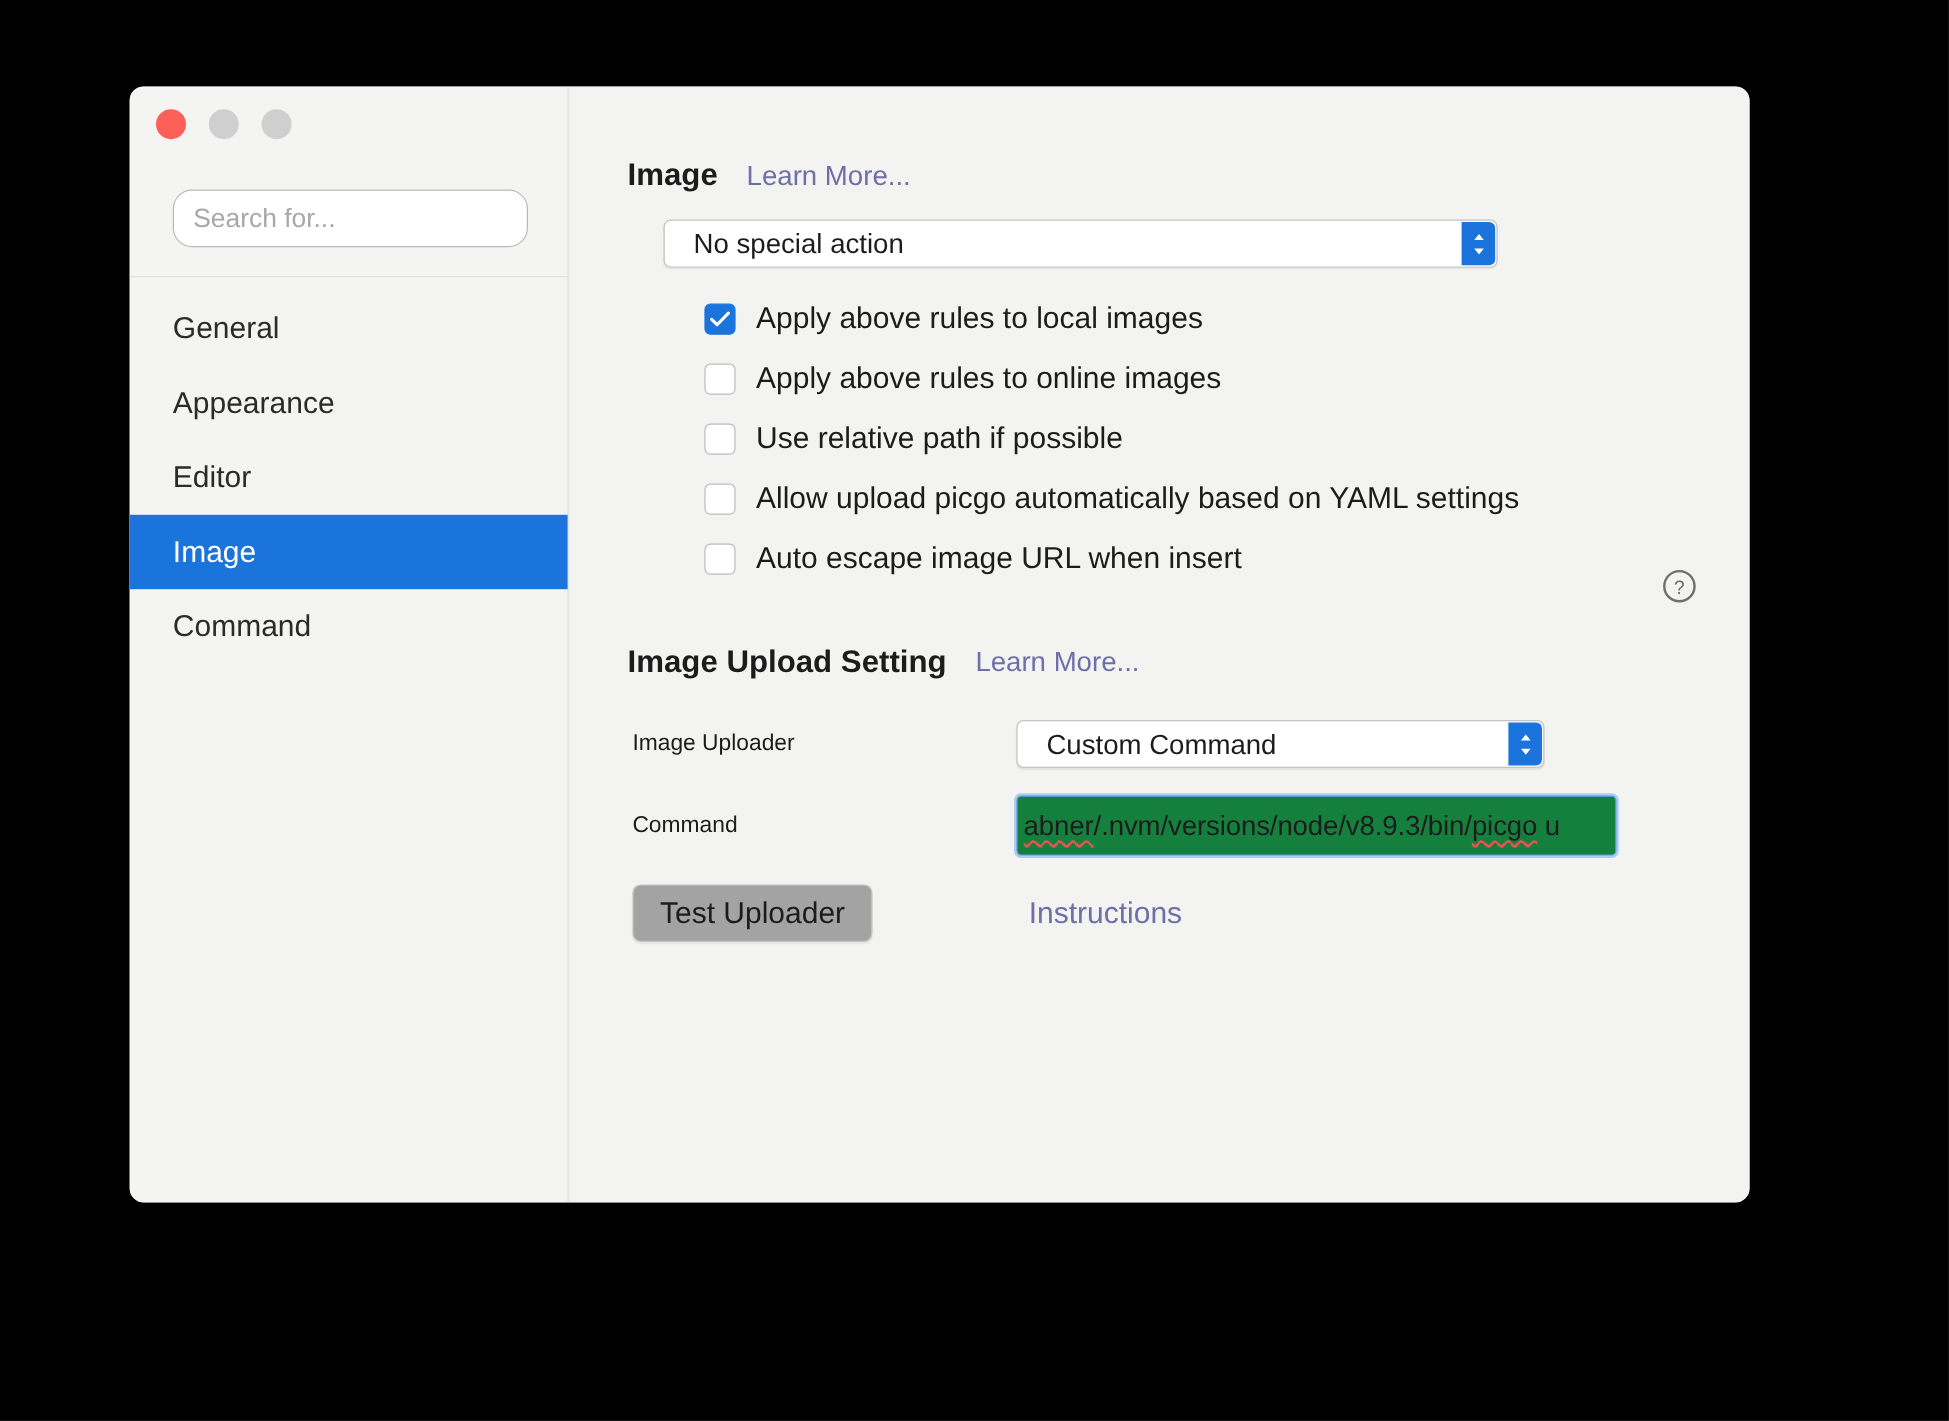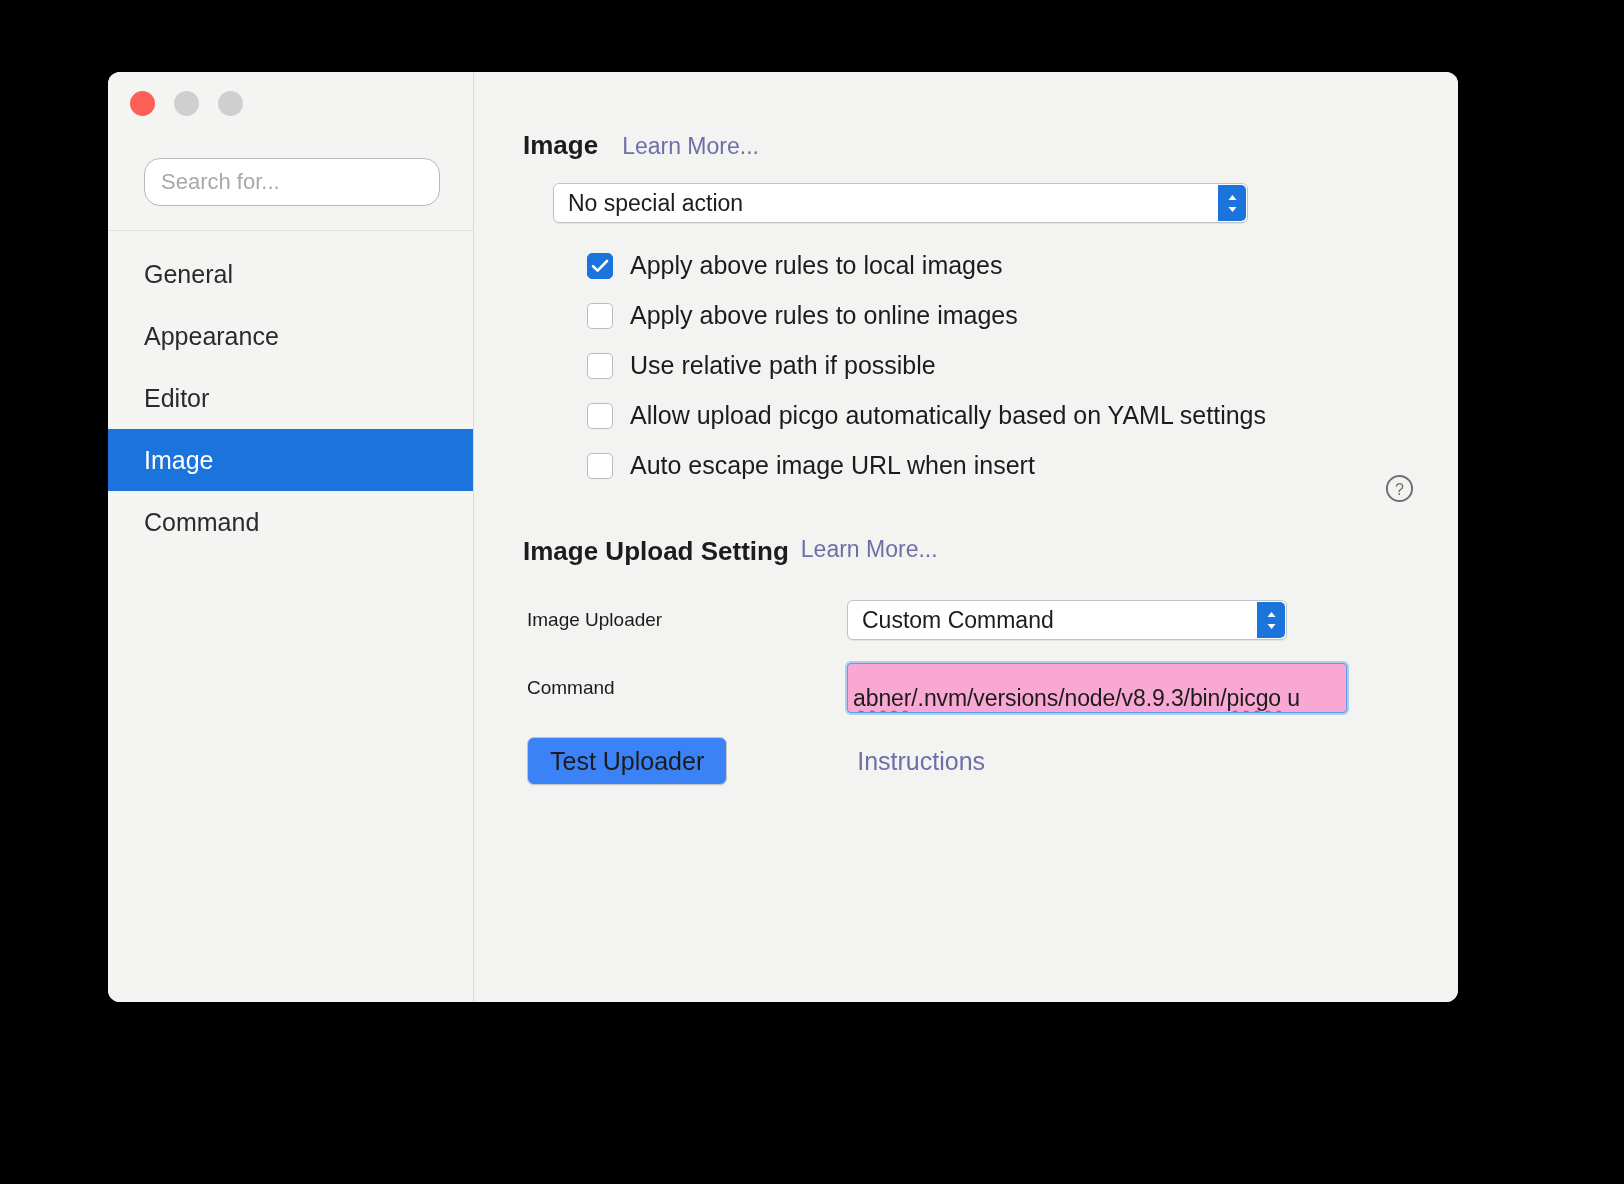--- a/index.html
+++ b/index.html
@@ -160,21 +160,21 @@
     display: inline-flex;
     align-items: center;
     box-shadow: 0 1px 1px rgba(0,0,0,0.07);
     cursor: pointer;
   }
   .mac-select.wide  { width: 695px; }
   .mac-select.mid   { width: 440px; }
   .mac-select .sel-label {
     font-size: 23px;
     color: #1c1c1c;
-    padding-left: 14px;
+    padding-left: 24px;
     white-space: nowrap;
   }
   .stepper {
     position: absolute;
     right: 1px;
     top: 1px;
     bottom: 1px;
     width: 28px;
     background: #1a74db;
     border-radius: 0 5px 5px 0;
@@ -229,22 +229,22 @@
     right: 44px;
     top: 402px;
     width: 29px;
     height: 29px;
     cursor: pointer;
   }
 
   .upload-head {
     margin-top: 56px;
     display: flex;
-    align-items: flex-start;
-    gap: 12px;
+    align-items: center;
+    gap: 24px;
     padding-left: 49px;
   }
 
   .form-grid {
     margin-top: 30px;
     padding-left: 53px;
     display: flex;
     flex-direction: column;
     gap: 22px;
   }
@@ -257,26 +257,26 @@
     width: 320px;
     font-size: 19px;
     color: #1c1c1c;
     flex: 0 0 320px;
   }
 
   .cmd-field {
     width: 500px;
     height: 50px;
     box-sizing: border-box;
-    background: #f9a8d4;
+    background: #15803d;
     border: 1px solid #5d9cea;
     border-radius: 4px;
     box-shadow: 0 0 0 2px rgba(93,156,234,0.45);
     display: flex;
-    align-items: flex-end;
+    align-items: center;
     overflow: hidden;
     position: relative;
   }
   .cmd-text {
     font-size: 23px;
     color: #1c1c1c;
     white-space: nowrap;
     padding-left: 5px;
     letter-spacing: -0.1px;
   }
@@ -288,21 +288,21 @@
 
   .btn-row {
     margin-top: 26px;
     padding-left: 53px;
     display: flex;
     align-items: center;
   }
   .btn {
     height: 48px;
     padding: 0 22px;
-    background: #3b82f6;
+    background: #a3a3a3;
     border: 1px solid #c5c5c5;
     border-radius: 7px;
     font-size: 25px;
     color: #1c1c1c;
     font-family: "Liberation Sans", sans-serif;
     box-shadow: 0 1px 1px rgba(0,0,0,0.06);
     cursor: pointer;
   }
   .instructions {
     margin-left: 130px;

